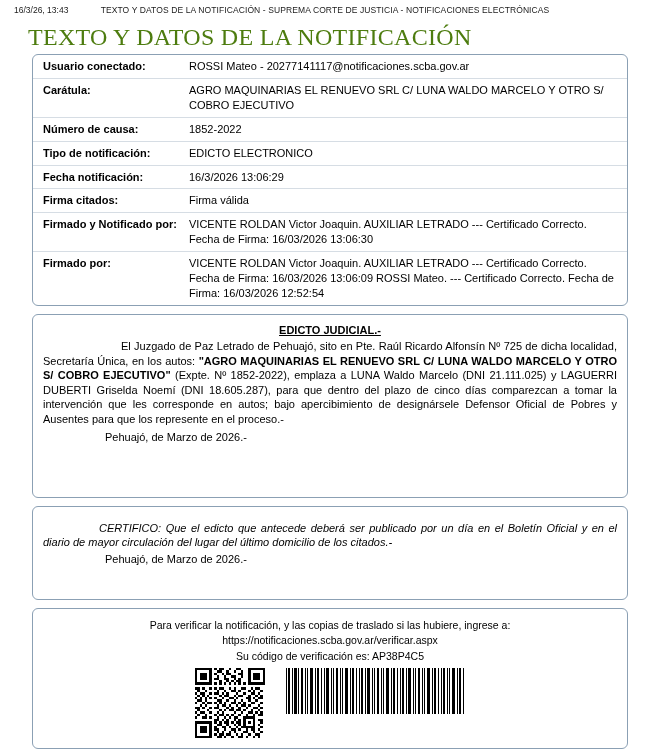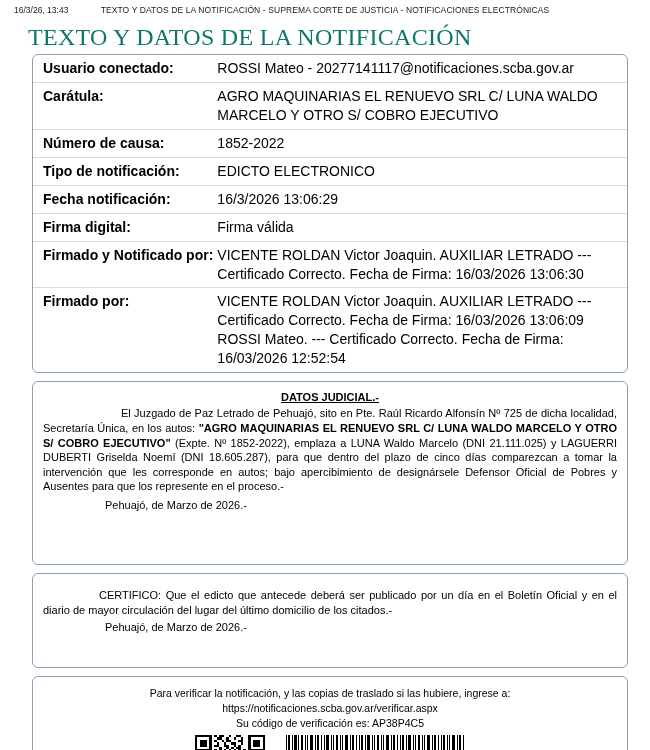--- a/index.html
+++ b/index.html
@@ -36,41 +36,41 @@
     right: 0;
     top: 5px;
     text-align: center;
     letter-spacing: 0.1px;
   }
 
   
   .page-title {
     font-family: "Liberation Serif", serif;
     font-size: 24px;
-    color: #0f766e;
+    color: #4d7c0f;
     letter-spacing: 0.3px;
     padding: 2px 0 4px 28px;
     line-height: 1.1;
     font-weight: normal;
   }
 
   
   .panel {
     margin: 0 22px 8px 32px;
     border: 1px solid #8ba0b4;
     border-radius: 6px;
     background: #ffffff;
     box-sizing: border-box;
   }
 
   
   table.data-table {
     width: 100%;
     border-collapse: collapse;
-    font-size: 14px;
+    font-size: 11px;
   }
   table.data-table tr + tr td {
     border-top: 1px solid #d6dde4;
   }
   table.data-table td {
     padding: 4px 4px 4px 0;
     vertical-align: top;
     line-height: 1.35;
   }
   table.data-table td.k {
@@ -109,21 +109,21 @@
     padding-left: 62px;
     text-align: left;
   }
   .edicto-spacer { height: 42px; }
 
   .certifico {
     padding: 14px 10px 10px 10px;
     font-size: 11px;
     line-height: 1.35;
   }
-  .certifico p { margin: 0; text-align: justify; }
+  .certifico p { margin: 0; text-align: justify; font-style: italic; }
   .certifico p.indented { text-indent: 56px; }
   .certifico .sign-line {
     margin-top: 2px;
     padding-left: 62px;
   }
   .certifico-spacer { height: 22px; }
 
   
   .verify {
     padding: 9px 10px 10px 10px;
@@ -175,38 +175,38 @@
       </tr>
       <tr>
         <td class="k">Tipo de notificación:</td>
         <td class="v">EDICTO ELECTRONICO</td>
       </tr>
       <tr>
         <td class="k">Fecha notificación:</td>
         <td class="v">16/3/2026 13:06:29</td>
       </tr>
       <tr>
-        <td class="k">Firma digital:</td>
+        <td class="k">Firma citados:</td>
         <td class="v">Firma válida</td>
       </tr>
       <tr>
         <td class="k">Firmado y Notificado por:</td>
         <td class="v">VICENTE ROLDAN Victor Joaquin. AUXILIAR LETRADO --- Certificado Correcto. Fecha de Firma: 16/03/2026 13:06:30</td>
       </tr>
       <tr>
         <td class="k">Firmado por:</td>
         <td class="v">VICENTE ROLDAN Victor Joaquin. AUXILIAR LETRADO --- Certificado Correcto. Fecha de Firma: 16/03/2026 13:06:09 ROSSI Mateo. --- Certificado Correcto. Fecha de Firma: 16/03/2026 12:52:54</td>
       </tr>
     </tbody>
   </table>
 </div>
 
 <div class="panel">
   <div class="edicto">
-    <div class="centered-head">DATOS JUDICIAL.-</div>
+    <div class="centered-head">EDICTO JUDICIAL.-</div>
     <p class="indented"><span>El Juzgado de Paz Letrado de Pehuajó, sito en Pte. Raúl Ricardo Alfonsín Nº 725 de dicha localidad, Secretaría Única, en los autos: </span><span class="b">"AGRO MAQUINARIAS EL RENUEVO SRL C/ LUNA WALDO MARCELO Y OTRO S/ COBRO EJECUTIVO"</span><span> (Expte. Nº 1852-2022), emplaza a LUNA Waldo Marcelo (DNI 21.111.025) y LAGUERRI DUBERTI Griselda Noemí (DNI 18.605.287), para que dentro del plazo de cinco días comparezcan a tomar la intervención que les corresponde en autos; bajo apercibimiento de designársele Defensor Oficial de Pobres y Ausentes para que los represente en el proceso.-</span></p>
     <div class="sign-line">Pehuajó,    de Marzo de 2026.-</div>
     <div class="edicto-spacer"></div>
   </div>
 </div>
 
 <div class="panel">
   <div class="certifico">
     <p class="indented"><span class="u">CERTIFICO</span><span>: Que el edicto que antecede deberá ser publicado por un día en el Boletín Oficial y en el diario de mayor circulación del lugar del último domicilio de los citados.-</span></p>
     <div class="sign-line">Pehuajó,    de Marzo de 2026.-</div>

